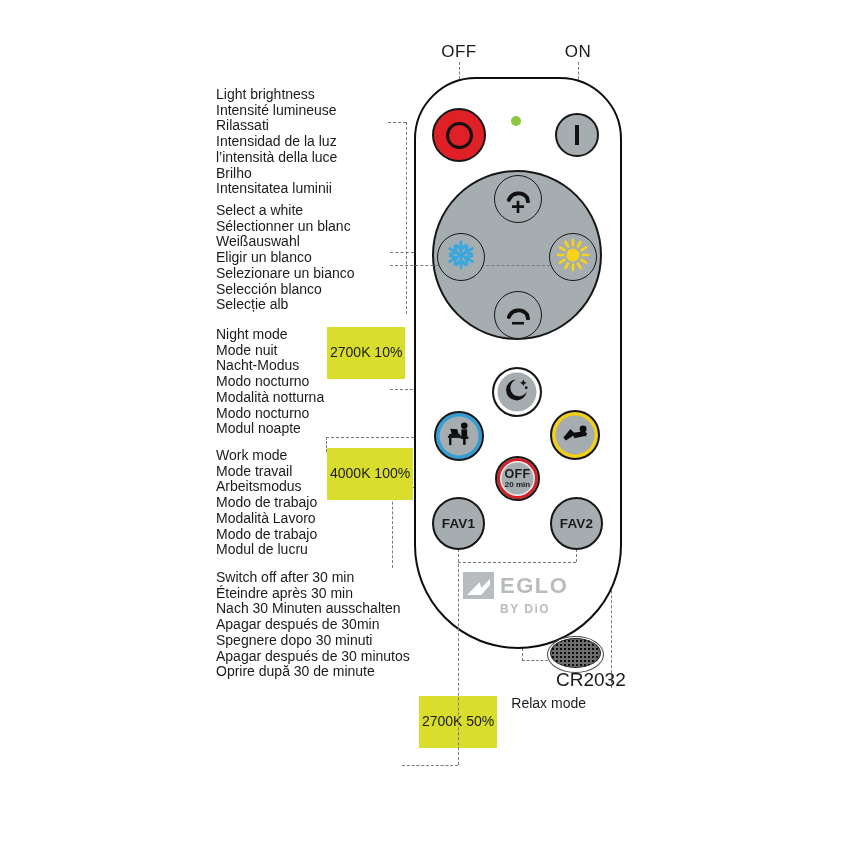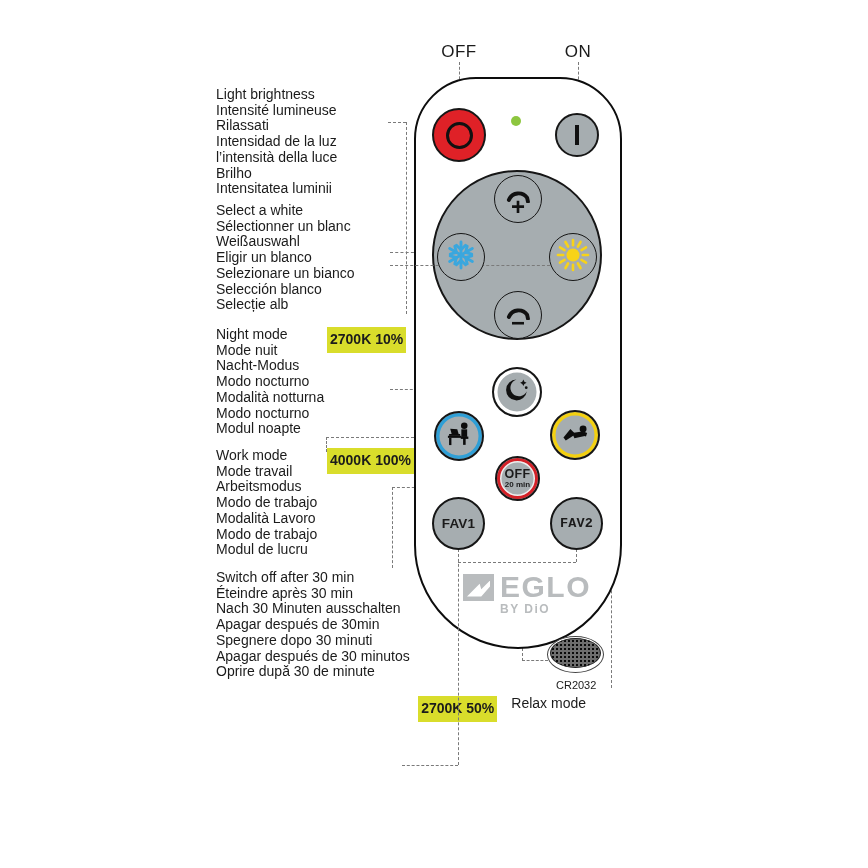--- a/index.html
+++ b/index.html
@@ -3,57 +3,57 @@
 <meta charset="utf-8">
 <style>
   html,body{margin:0;padding:0;background:#fff;}
   #canvas{
     position:relative;width:803px;height:868px;background:#fff;overflow:hidden;
     font-family:"Liberation Sans","DejaVu Sans",sans-serif;color:#1b1b1b;
   }
   .abs{position:absolute;}
   .lgroup{font-size:14px;line-height:15.7px;white-space:nowrap;}
   .lgroup.right{text-align:right;}
-  .hl{background:#d9dd2b;padding:5px 3px;display:inline-block;font-weight:bold;}
+  .hl{background:#d9dd2b;padding:18px 3px;display:inline-block;}
   .dash-h{border-top:1px dashed #7a7a7a;height:0;}
   .dash-v{border-left:1px dashed #7a7a7a;width:0;}
   .btn{
     position:absolute;border-radius:50%;box-sizing:border-box;
     background:#a6adb0;border:2px solid #161616;
     display:flex;align-items:center;justify-content:center;
   }
   .remote{
     position:absolute;left:414px;top:77px;width:208px;height:572px;
     box-sizing:border-box;border:2.5px solid #0d0d0d;background:#fff;
     border-radius:62px 62px 104px 104px;
   }
   .ringed{box-shadow:inset 0 0 0 3.5px var(--ring,#fff);}
   .toplabel{font-size:17px;letter-spacing:.5px;text-align:center;width:60px;}
   .favtxt{font-weight:bold;font-size:13.5px;letter-spacing:.2px;}
   .off30txt{line-height:1;text-align:center;font-weight:bold;}
   .off30txt .l1{font-size:12.5px;letter-spacing:.3px;}
   .off30txt .l2{font-size:8px;margin-top:1px;}
-  .brandword{font-weight:bold;color:#b9bcbe;font-size:30px;letter-spacing:1.5px;line-height:1;}
+  .brandword{font-weight:bold;color:#b9bcbe;font-size:22px;letter-spacing:1.5px;line-height:1;}
   .brandsub{font-weight:bold;color:#b9bcbe;font-size:12px;letter-spacing:1.5px;line-height:1;}
   .logo-mark{width:31px;height:27px;background:#b9bcbe;position:relative;overflow:hidden;}
   .logo-mark::after{
     content:"";position:absolute;left:4px;top:7px;width:23px;height:16px;background:#fff;
     clip-path:polygon(0 100%,55% 20%,62% 55%,100% 0,100% 38%,62% 100%);
   }
   .battery{
     position:absolute;left:547px;top:636px;width:57px;height:37px;border-radius:50%;
     background:#fff;border:1.5px solid #444;box-sizing:border-box;
   }
   .battery .face{
     position:absolute;left:2px;top:1px;width:49px;height:28px;border-radius:50%;
     background:#6e6e6e;border:1.5px solid #222;
     background-image:radial-gradient(circle,#0a0a0a 34%,rgba(0,0,0,0) 40%);
     background-size:4px 4px;
   }
-  .cr-label{font-size:11px;margin-top:10px;}
+  .cr-label{font-size:19px;}
   .firstline{position:relative;}
   .firstline .badge-abs{position:absolute;left:111px;top:0;}
 </style>
 </head>
 <body>
 
 <div id="canvas">
 
   <div class="abs toplabel" style="left:429px;top:42px;">OFF</div>
   <div class="abs toplabel" style="left:548px;top:42px;">ON</div>
@@ -189,21 +189,21 @@
   <div class="btn" style="left:495px;top:456px;width:45px;height:45px;box-shadow:inset 0 0 0 3px #d42128, inset 0 0 0 4.5px #eee;z-index:6;">
     <span class="off30txt">
       <span class="l1" style="display:block;">OFF</span>
       <span class="l2" style="display:block;">20 min</span>
     </span>
   </div>
 
   <div class="btn" style="left:432px;top:497px;width:53px;height:53px;z-index:6;">
     <span class="favtxt">FAV1</span>
   </div>
-  <div class="btn" style="left:550px;top:497px;width:53px;height:53px;z-index:6;font-family:Liberation Mono, monospace;">
+  <div class="btn" style="left:550px;top:497px;width:53px;height:53px;z-index:6;">
     <span class="favtxt">FAV2</span>
   </div>
 
   <div class="abs" style="left:463px;top:572px;display:flex;align-items:center;gap:6px;z-index:4;">
     <span class="logo-mark"></span>
     <span class="brandword">EGLO</span>
   </div>
   <div class="abs brandsub" style="left:500px;top:603px;z-index:4;">BY DiO</div>
 
   <div class="battery">

